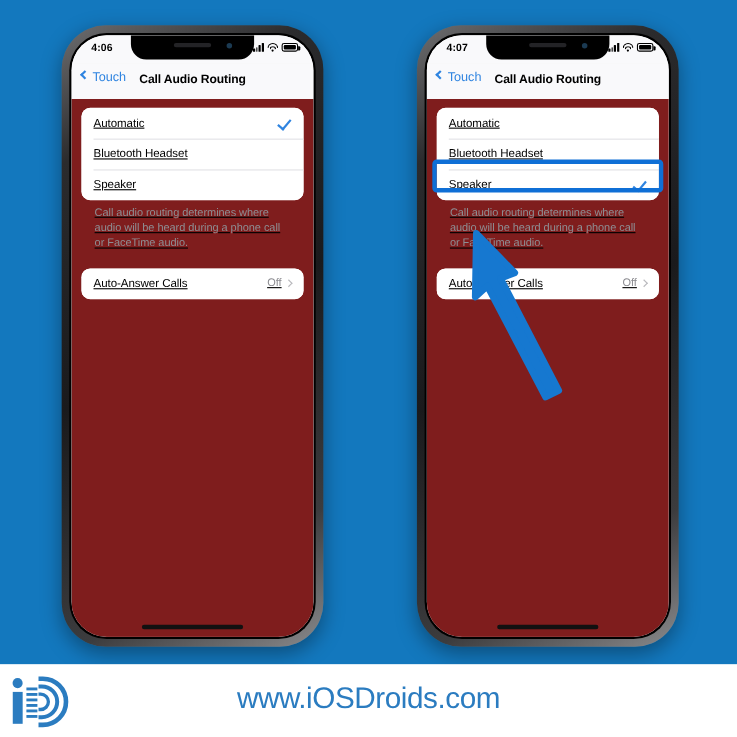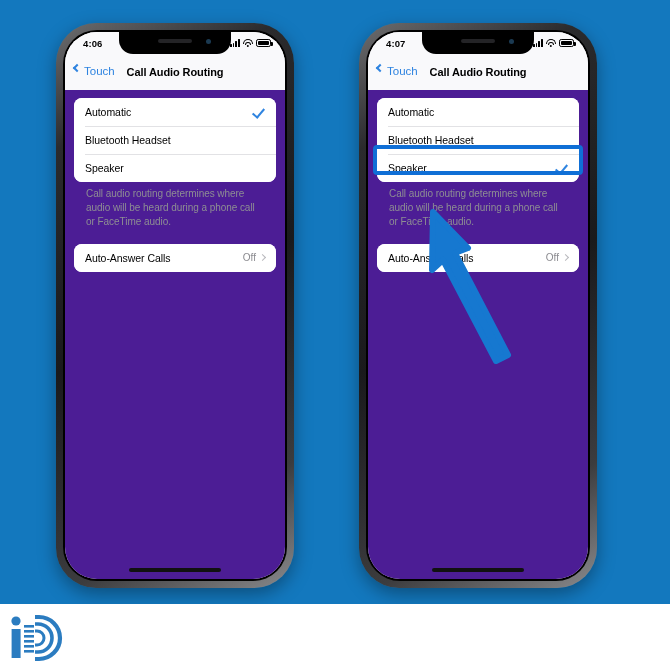--- a/index.html
+++ b/index.html
@@ -22,21 +22,21 @@
   .phone {
     position:absolute;
     width:238px; height:565px;
     top:23px;
     border-radius:40px;
     background:linear-gradient(150deg,#6e6e70 0%,#2b2b2d 18%,#1a1a1c 50%,#3c3c3e 82%,#8a8a8c 100%);
     padding:7px;
     box-shadow:0 6px 18px rgba(0,0,0,.35);
   }
   #phone-1 { left:56px; }
-  #phone-2 { left:359px; }
+  #phone-2 { left:379px; }
 
   .phone-inner {
     position:relative;
     width:100%; height:100%;
     border-radius:34px;
     background:#000;
     padding:2px;
     overflow:hidden;
   }
 
@@ -141,22 +141,23 @@
     position:absolute; left:0; right:0; top:8px;
     text-align:center;
     font-size:11px; font-weight:bold; color:#000;
     letter-spacing:-.1px;
   }
 
   
   .content {
     position:relative;
     height:calc(100% - 58px);
-    background:#4c1d95;
+    background:#7f1d1d;
     padding:8px 9px 0 9px;
+    text-decoration:underline;
   }
 
   .group {
     background:#ffffff;
     border-radius:8px;
     overflow:hidden;
   }
   .row {
     position:relative;
     height:28px;
@@ -431,13 +432,14 @@
       <rect x="16" y="33" width="10" height="2.6"></rect>
       <rect x="16" y="38" width="10" height="2.6"></rect>
       <rect x="16" y="13" width="10" height="2.6"></rect>
     </g>
 
     <path d="M 27 5 L 31 5 A 21 21 0 0 1 31 47 L 27 47" fill="none" stroke="#2b7cc0" stroke-width="4.2"></path>
     <path d="M 27 12 L 30 12 A 14 14 0 0 1 30 40 L 27 40" fill="none" stroke="#2b7cc0" stroke-width="3.6"></path>
     <path d="M 27 19 L 29 19 A 7 7 0 0 1 29 33 L 27 33" fill="none" stroke="#2b7cc0" stroke-width="3"></path>
   </svg>
 
+  <div id="footer-url">www.iOSDroids.com</div>
 </div>
 
 </body></html>

